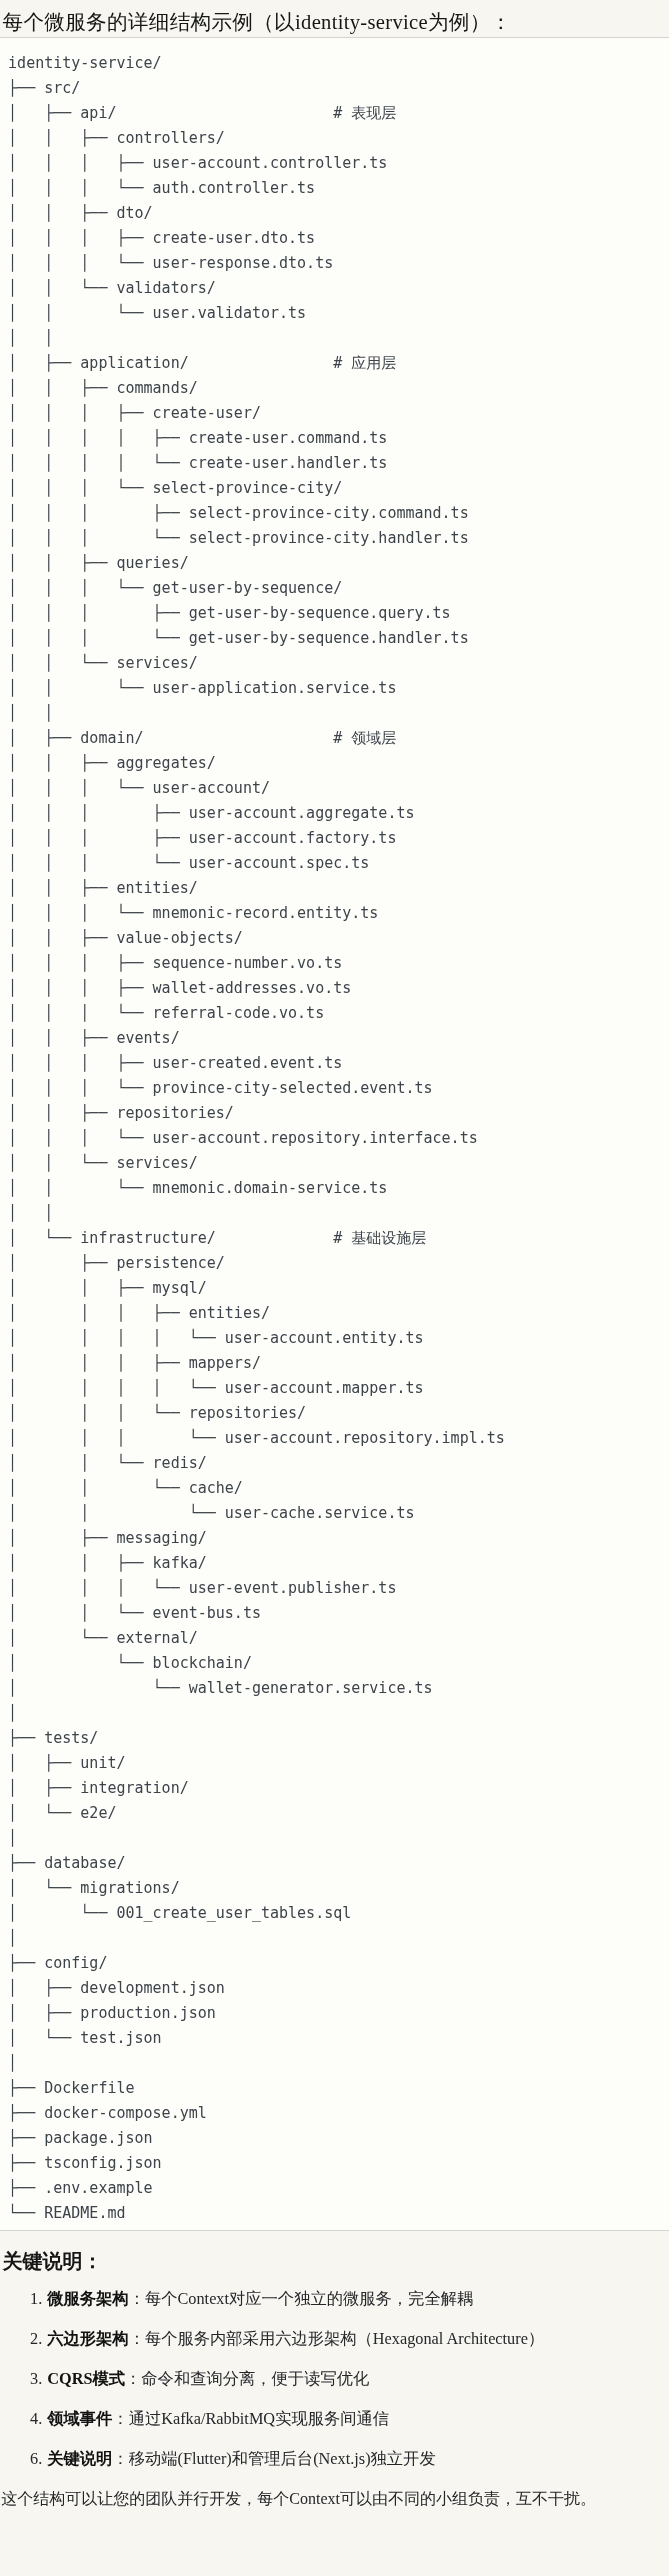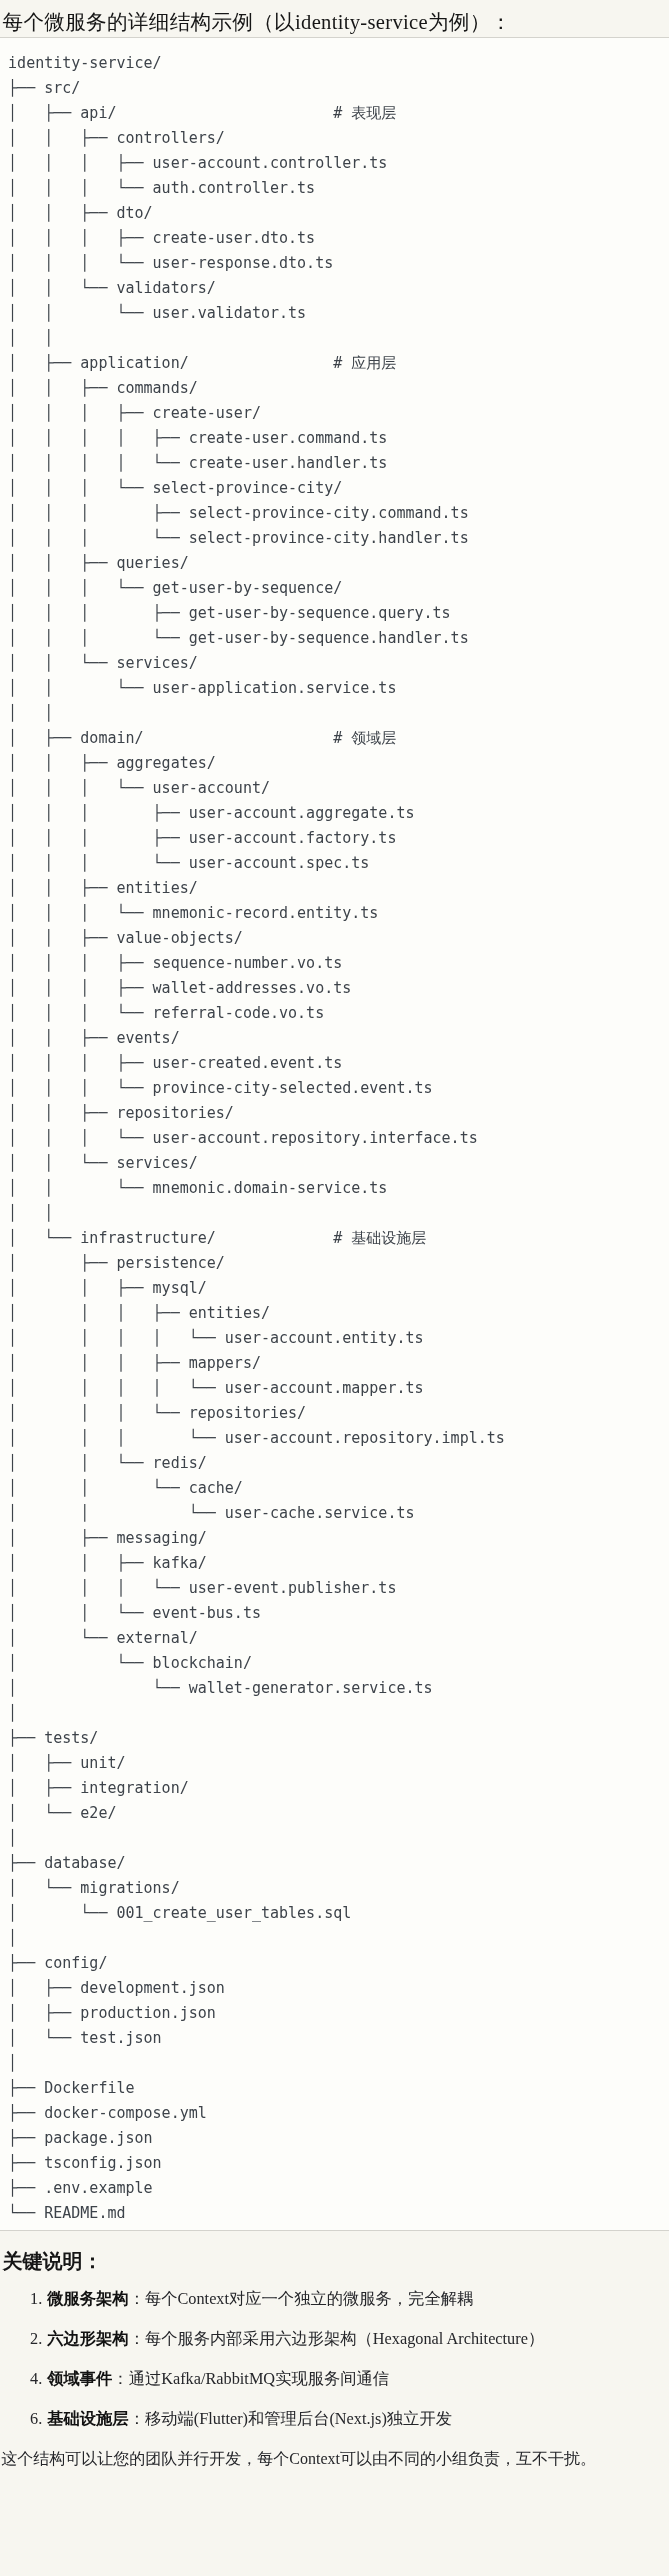--- a/index.html
+++ b/index.html
@@ -81,20 +81,21 @@
 
   <h1 class="doc-title">每个微服务的详细结构示例（以identity-service为例）：</h1>
 
   <div class="code-block"><div class="tree-line">identity-service/</div><div class="tree-line">├── src/</div><div class="tree-line">│   ├── api/                        # 表现层</div><div class="tree-line">│   │   ├── controllers/</div><div class="tree-line">│   │   │   ├── user-account.controller.ts</div><div class="tree-line">│   │   │   └── auth.controller.ts</div><div class="tree-line">│   │   ├── dto/</div><div class="tree-line">│   │   │   ├── create-user.dto.ts</div><div class="tree-line">│   │   │   └── user-response.dto.ts</div><div class="tree-line">│   │   └── validators/</div><div class="tree-line">│   │       └── user.validator.ts</div><div class="tree-line">│   │</div><div class="tree-line">│   ├── application/                # 应用层</div><div class="tree-line">│   │   ├── commands/</div><div class="tree-line">│   │   │   ├── create-user/</div><div class="tree-line">│   │   │   │   ├── create-user.command.ts</div><div class="tree-line">│   │   │   │   └── create-user.handler.ts</div><div class="tree-line">│   │   │   └── select-province-city/</div><div class="tree-line">│   │   │       ├── select-province-city.command.ts</div><div class="tree-line">│   │   │       └── select-province-city.handler.ts</div><div class="tree-line">│   │   ├── queries/</div><div class="tree-line">│   │   │   └── get-user-by-sequence/</div><div class="tree-line">│   │   │       ├── get-user-by-sequence.query.ts</div><div class="tree-line">│   │   │       └── get-user-by-sequence.handler.ts</div><div class="tree-line">│   │   └── services/</div><div class="tree-line">│   │       └── user-application.service.ts</div><div class="tree-line">│   │</div><div class="tree-line">│   ├── domain/                     # 领域层</div><div class="tree-line">│   │   ├── aggregates/</div><div class="tree-line">│   │   │   └── user-account/</div><div class="tree-line">│   │   │       ├── user-account.aggregate.ts</div><div class="tree-line">│   │   │       ├── user-account.factory.ts</div><div class="tree-line">│   │   │       └── user-account.spec.ts</div><div class="tree-line">│   │   ├── entities/</div><div class="tree-line">│   │   │   └── mnemonic-record.entity.ts</div><div class="tree-line">│   │   ├── value-objects/</div><div class="tree-line">│   │   │   ├── sequence-number.vo.ts</div><div class="tree-line">│   │   │   ├── wallet-addresses.vo.ts</div><div class="tree-line">│   │   │   └── referral-code.vo.ts</div><div class="tree-line">│   │   ├── events/</div><div class="tree-line">│   │   │   ├── user-created.event.ts</div><div class="tree-line">│   │   │   └── province-city-selected.event.ts</div><div class="tree-line">│   │   ├── repositories/</div><div class="tree-line">│   │   │   └── user-account.repository.interface.ts</div><div class="tree-line">│   │   └── services/</div><div class="tree-line">│   │       └── mnemonic.domain-service.ts</div><div class="tree-line">│   │</div><div class="tree-line">│   └── infrastructure/             # 基础设施层</div><div class="tree-line">│       ├── persistence/</div><div class="tree-line">│       │   ├── mysql/</div><div class="tree-line">│       │   │   ├── entities/</div><div class="tree-line">│       │   │   │   └── user-account.entity.ts</div><div class="tree-line">│       │   │   ├── mappers/</div><div class="tree-line">│       │   │   │   └── user-account.mapper.ts</div><div class="tree-line">│       │   │   └── repositories/</div><div class="tree-line">│       │   │       └── user-account.repository.impl.ts</div><div class="tree-line">│       │   └── redis/</div><div class="tree-line">│       │       └── cache/</div><div class="tree-line">│       │           └── user-cache.service.ts</div><div class="tree-line">│       ├── messaging/</div><div class="tree-line">│       │   ├── kafka/</div><div class="tree-line">│       │   │   └── user-event.publisher.ts</div><div class="tree-line">│       │   └── event-bus.ts</div><div class="tree-line">│       └── external/</div><div class="tree-line">│           └── blockchain/</div><div class="tree-line">│               └── wallet-generator.service.ts</div><div class="tree-line">│</div><div class="tree-line">├── tests/</div><div class="tree-line">│   ├── unit/</div><div class="tree-line">│   ├── integration/</div><div class="tree-line">│   └── e2e/</div><div class="tree-line">│</div><div class="tree-line">├── database/</div><div class="tree-line">│   └── migrations/</div><div class="tree-line">│       └── 001_create_user_tables.sql</div><div class="tree-line">│</div><div class="tree-line">├── config/</div><div class="tree-line">│   ├── development.json</div><div class="tree-line">│   ├── production.json</div><div class="tree-line">│   └── test.json</div><div class="tree-line">│</div><div class="tree-line">├── Dockerfile</div><div class="tree-line">├── docker-compose.yml</div><div class="tree-line">├── package.json</div><div class="tree-line">├── tsconfig.json</div><div class="tree-line">├── .env.example</div><div class="tree-line">└── README.md</div></div>
 
   <h2 class="notes-heading">关键说明：</h2>
 
   <div class="notes-list">
       <div class="note-item"><span class="note-num">1.</span><span class="note-term">微服务架构</span><span class="note-colon">：</span><span class="note-text">每个Context对应一个独立的微服务，完全解耦</span></div>
       <div class="note-item"><span class="note-num">2.</span><span class="note-term">六边形架构</span><span class="note-colon">：</span><span class="note-text">每个服务内部采用六边形架构（Hexagonal Architecture）</span></div>
+      <div class="note-item"><span class="note-num">3.</span><span class="note-term">CQRS模式</span><span class="note-colon">：</span><span class="note-text">命令和查询分离，便于读写优化</span></div>
       <div class="note-item"><span class="note-num">4.</span><span class="note-term">领域事件</span><span class="note-colon">：</span><span class="note-text">通过Kafka/RabbitMQ实现服务间通信</span></div>
-      <div class="note-item"><span class="note-num">6.</span><span class="note-term">基础设施层</span><span class="note-colon">：</span><span class="note-text">移动端(Flutter)和管理后台(Next.js)独立开发</span></div>
+      <div class="note-item"><span class="note-num">6.</span><span class="note-term">关键说明</span><span class="note-colon">：</span><span class="note-text">移动端(Flutter)和管理后台(Next.js)独立开发</span></div>
     </div>
 
   <p class="footer-paragraph">这个结构可以让您的团队并行开发，每个Context可以由不同的小组负责，互不干扰。</p>
 
 </div>
 
 
 </body></html>

